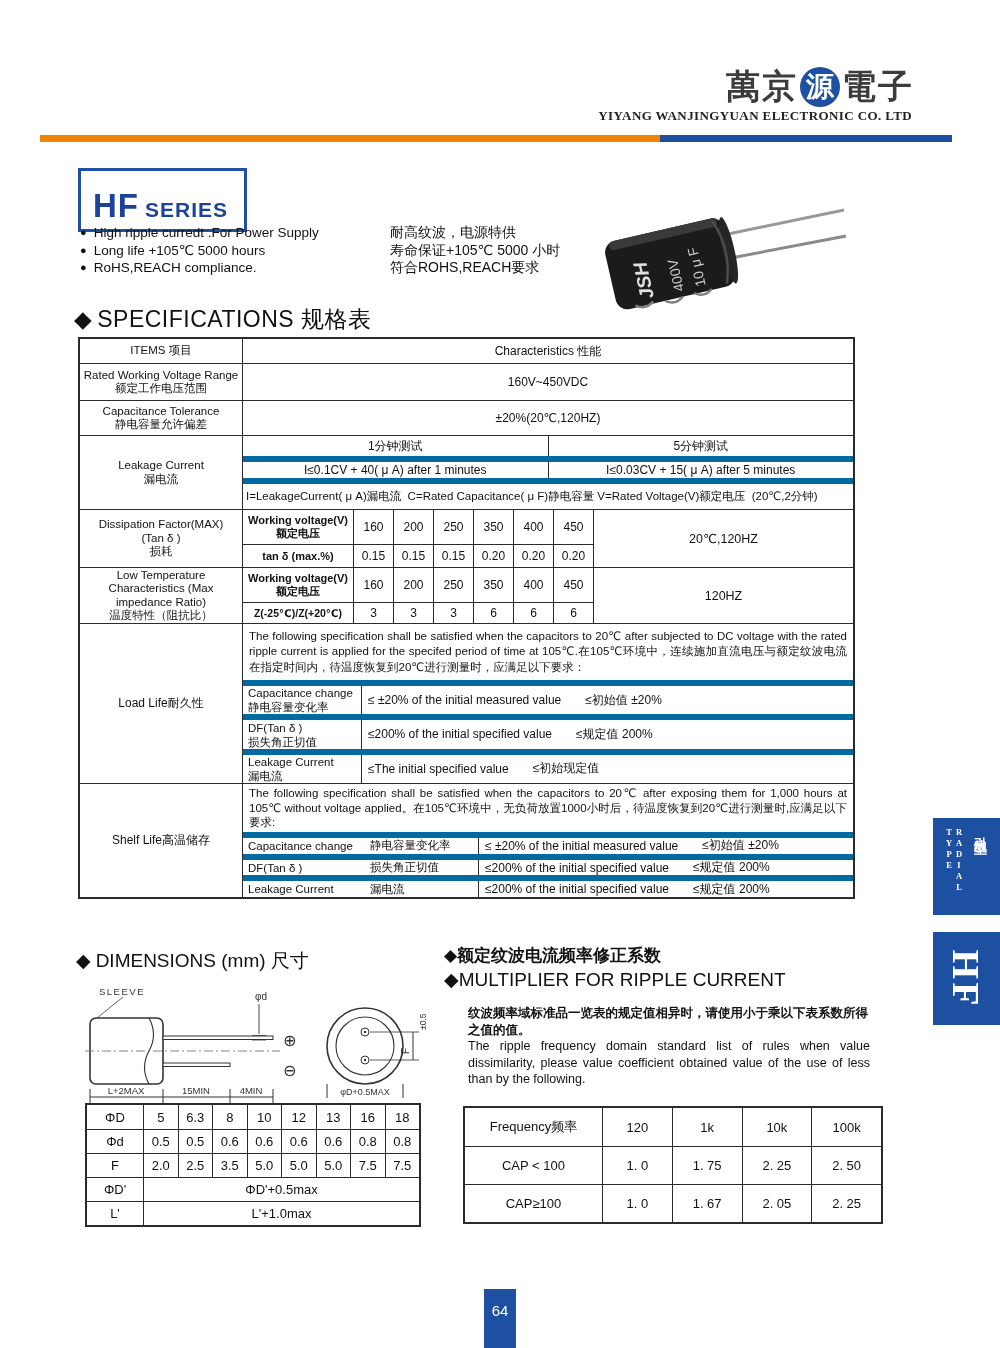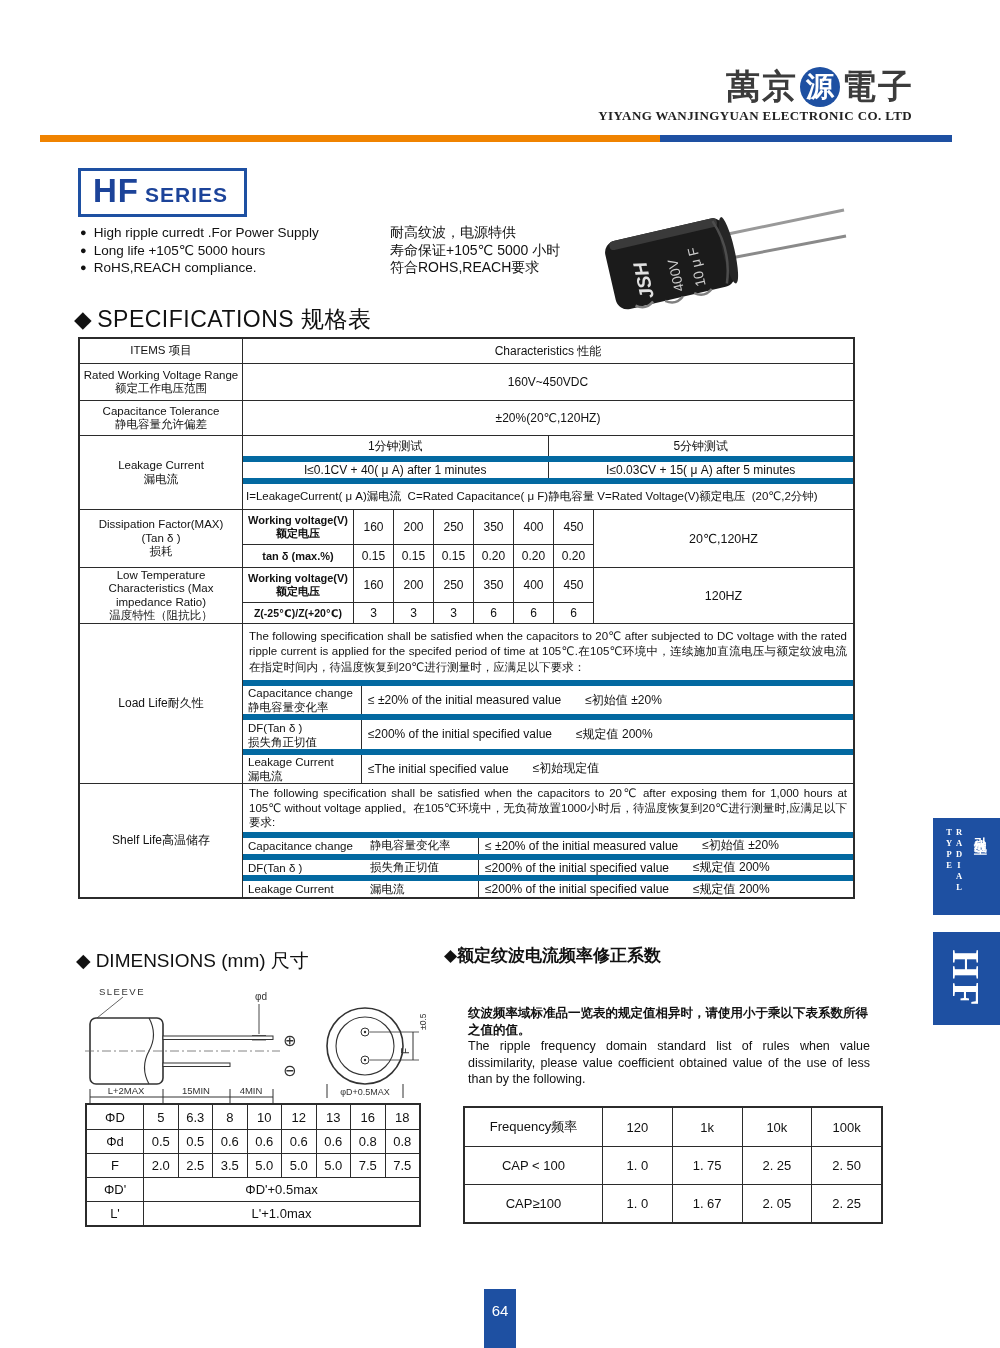--- a/index.html
+++ b/index.html
@@ -16,21 +16,21 @@
           background:#1e50a2; color:#fff; align-items:center; justify-content:center;
           font-size:28px; letter-spacing:0; }
   .company { position:absolute; top:108px; right:88px;
           font-family:"Liberation Serif","DejaVu Serif",serif; font-weight:bold;
           font-size:13px; letter-spacing:.4px; color:#222; }
   .header-bar { position:absolute; top:135px; left:40px; width:912px; height:7px; display:flex; }
   .bar-orange { flex:0 0 68%; background:#f08300; }
   .bar-blue { flex:1; background:#1e50a2; }
   
   .hf-box { position:absolute; left:78px; top:168px; border:3px solid #1e50a2;
-          padding:1px 16px 4px 12px; color:#1c4399; white-space:nowrap; }
+          padding:16px 16px 4px 12px; color:#1c4399; white-space:nowrap; }
   .hf-main { font-size:33px; font-weight:bold; letter-spacing:1px; }
   .hf-sub  { font-size:21px; font-weight:bold; letter-spacing:1px; margin-left:6px; }
   .features { position:absolute; left:80px; top:224px; font-size:13.5px; line-height:17.5px; color:#111; }
   .features .li { display:flex; align-items:center; gap:7px; }
   .bullet { font-size:11px; }
   .features-cn { position:absolute; left:390px; top:224px; font-size:14px; line-height:17.5px; color:#111; }
   
   .spec-heading { position:absolute; left:74px; top:304px; font-size:23px; letter-spacing:.5px; color:#111; }
   .dims-heading { position:absolute; left:76px; top:948px; font-size:19px; color:#111; }
   .ripple-heading-cn { position:absolute; left:444px; top:944px; font-size:17px; font-weight:bold; color:#111; }
@@ -350,20 +350,23 @@
         </div>
       </div>
     </div>
   </div>
 
   <div class="dims-heading">
     <span class="diamond">◆</span><span>DIMENSIONS (mm) 尺寸</span>
   </div>
   <div class="ripple-heading-cn">
     <span>◆</span><span>额定纹波电流频率修正系数</span>
+  </div>
+  <div class="ripple-heading-en">
+    <span>◆</span><span>MULTIPLIER FOR RIPPLE CURRENT</span>
   </div>
 
   <svg class="dim-drawing" width="380" height="122" viewBox="0 0 380 122">
     <text x="14" y="11" font-size="9.5" letter-spacing="1.5" fill="#333" font-family="Liberation Sans, sans-serif">SLEEVE</text>
     <line x1="38" y1="13" x2="12" y2="34" stroke="#555" stroke-width="0.9"></line>
     <rect x="5" y="34" width="73" height="66" rx="6" fill="none" stroke="#333" stroke-width="1.6"></rect>
     <path d="M64 34 c6 11 6 22 0 33 c-6 11 -6 22 0 33" fill="none" stroke="#333" stroke-width="1.1"></path>
     <line x1="0" y1="67" x2="195" y2="67" stroke="#666" stroke-width="0.8" stroke-dasharray="9 3 2 3"></line>
     <rect x="78" y="52" width="110" height="3.5" fill="#fff" stroke="#333" stroke-width="1"></rect>
     <rect x="78" y="79" width="67" height="3.5" fill="#fff" stroke="#333" stroke-width="1"></rect>

